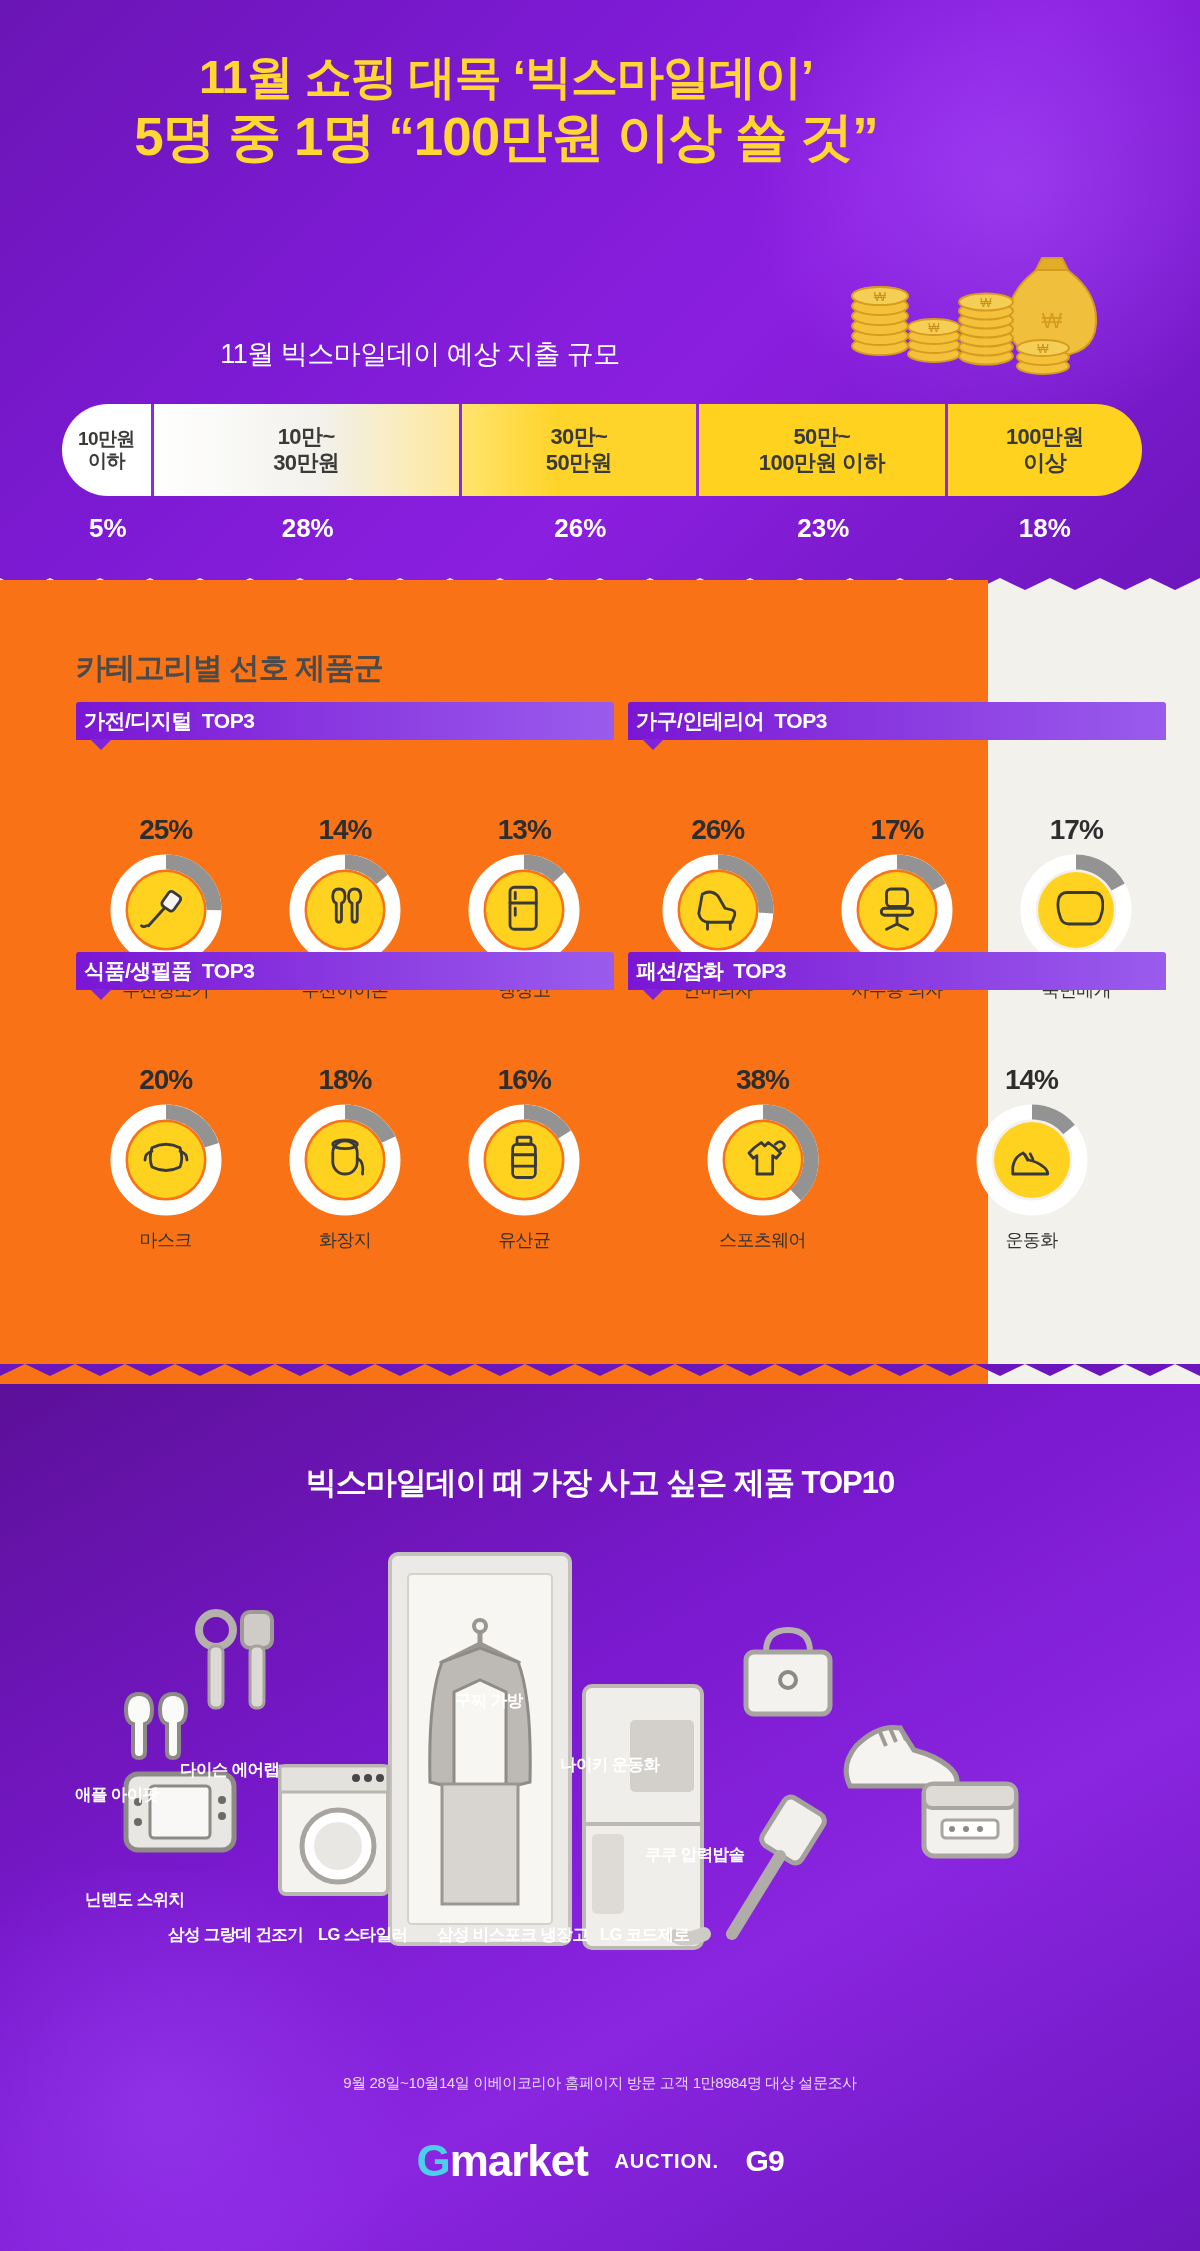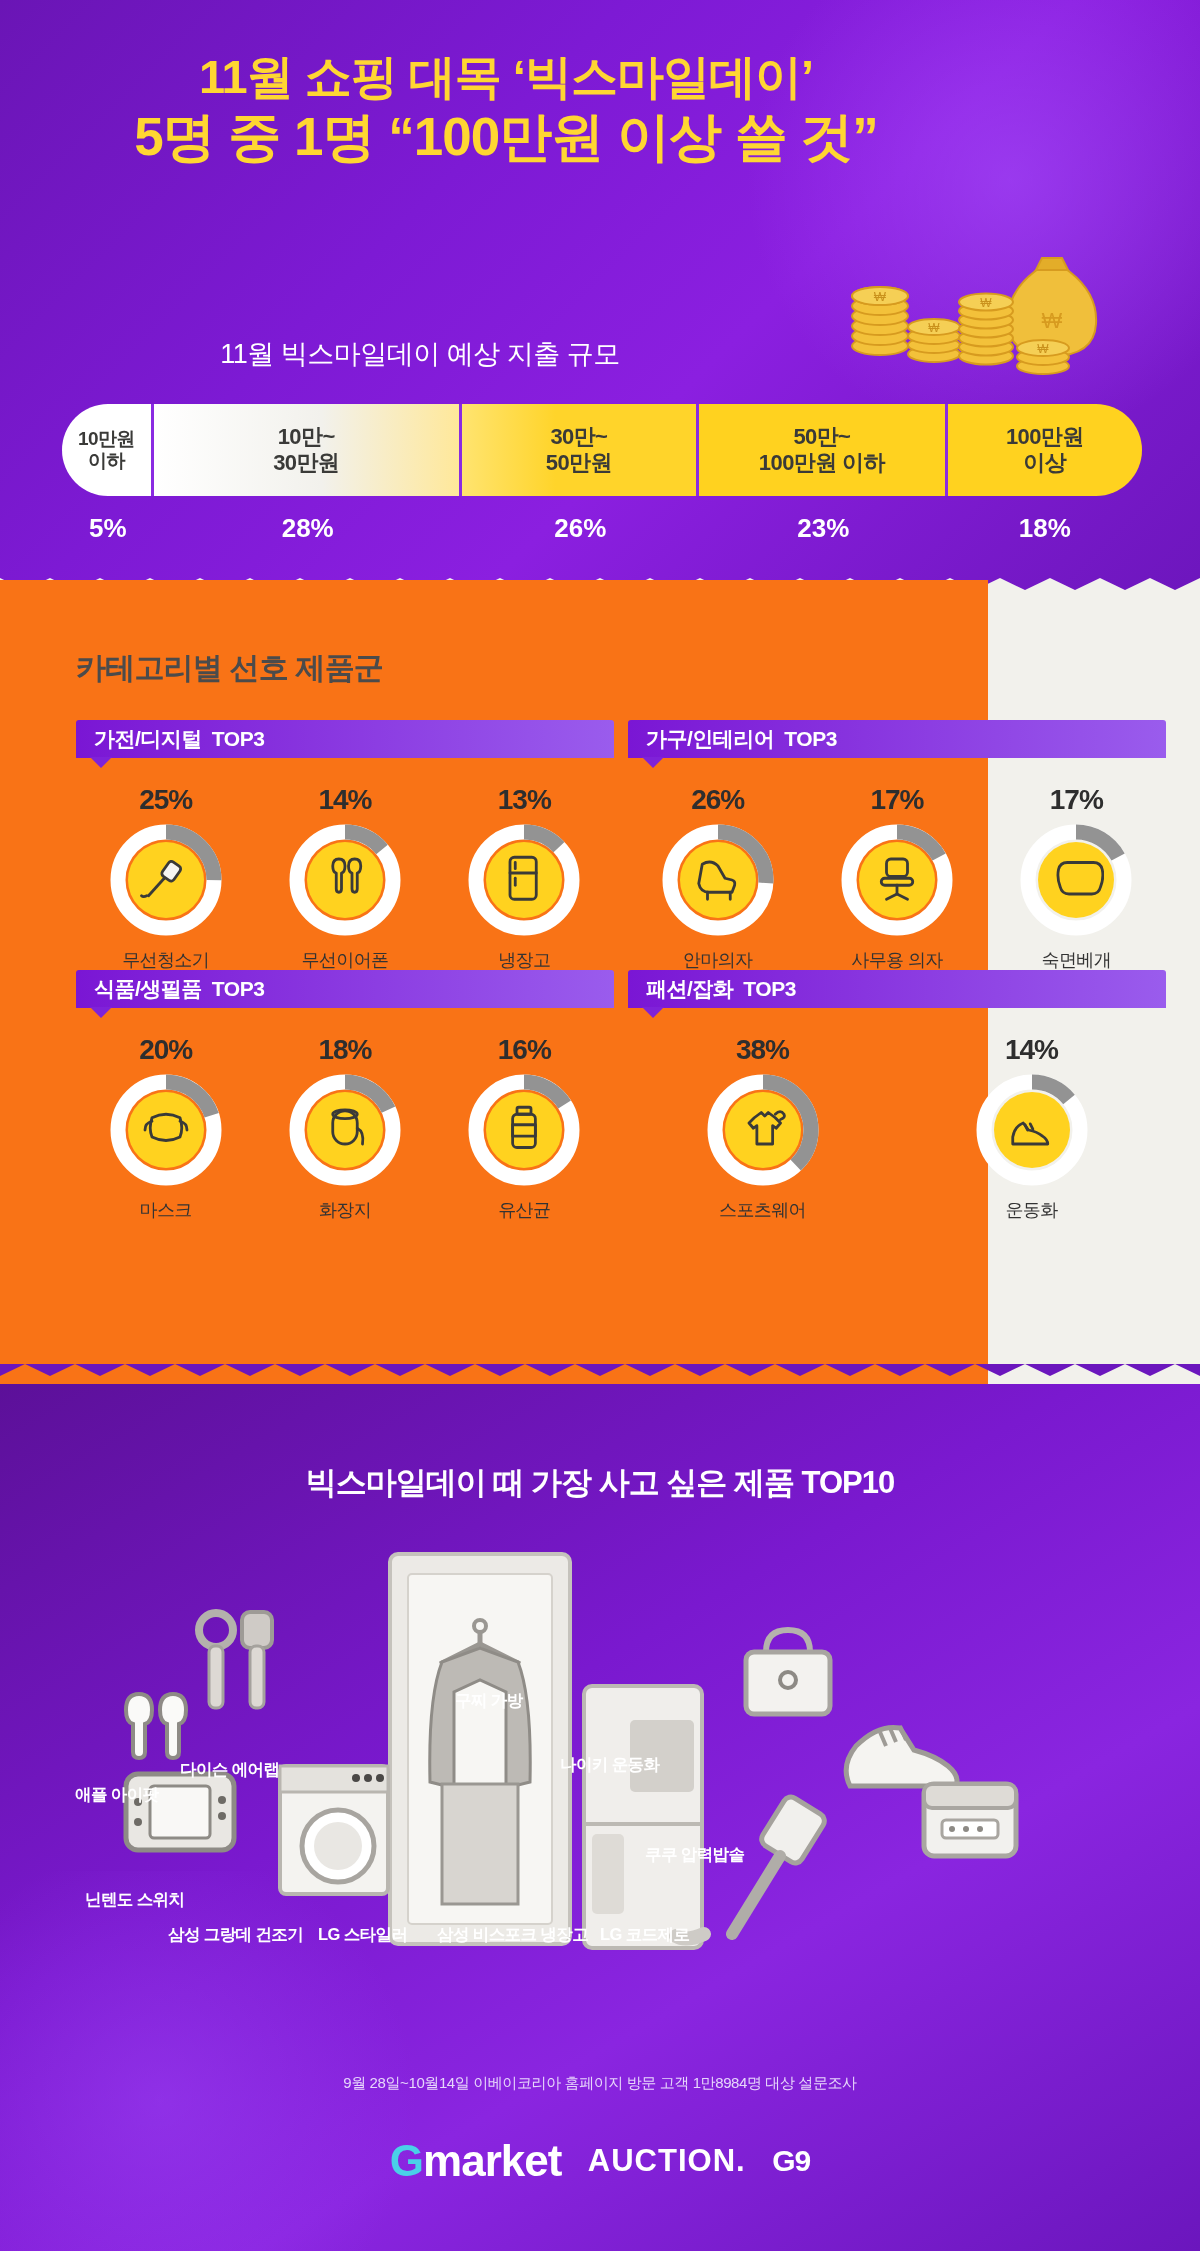--- a/index.html
+++ b/index.html
@@ -60,34 +60,34 @@
     position:absolute; left:0; top:580px; width:988px; height:804px;
     background:#f97316;
   }
   .cats-title{
     position:absolute; left:76px; top:68px;
     font-size:30px; font-weight:bold; color:#4b4b4b; letter-spacing:-.8px;
   }
 
   .catbox{ position:absolute; width:538px; }
   .cathead{
-    height:38px; display:flex; align-items:center; padding-left:18px;
+    height:38px; display:flex; align-items:center; padding-left:8px;
     font-size:21px; font-weight:bold; color:#fff; letter-spacing:-.5px;
     background:linear-gradient(90deg,#7a16d4,#9a5ced);
-    border-radius:3px 3px 0 0; position:relative;margin-top:18px;
+    border-radius:3px 3px 0 0; position:relative;
   }
   .cathead::after{
     content:""; position:absolute; left:14px; bottom:-10px;
     border-left:11px solid transparent; border-right:11px solid transparent;
     border-top:11px solid #7f22d8;
   }
   .cathead .strong{ font-weight:bold; }
   .cathead .top3{ margin-left:10px; font-weight:bold; }
 
-  .items{ display:flex; justify-content:space-around; padding-top:26px; }
+  .items{ display:flex; justify-content:space-around; padding-top:26px;margin-top:48px; }
   .item{ width:170px; text-align:center; }
   .item .pct{ font-size:28px; font-weight:bold; color:#2e2e2e; margin-bottom:8px; letter-spacing:-1px;}
   .item .ring{ width:112px; height:112px; margin:0 auto; position:relative; }
   .item .lbl{ margin-top:12px; font-size:18px; color:#333; letter-spacing:-.6px; }
 
   
   #top10{
     position:absolute; left:0; top:1384px; width:1200px; height:867px;
     background:linear-gradient(150deg,#5c1099 0%,#7a19cf 40%,#8a25e0 65%,#6b16bd 100%);
     overflow:hidden;
@@ -107,21 +107,21 @@
   .prodlabel{
     position:absolute; color:#ffffff; font-size:16.5px; font-weight:bold;
     letter-spacing:-.6px; white-space:nowrap; text-align:center;
   }
 
   
   #brands{ position:absolute; left:0; top:752px; width:1200px; text-align:center; }
   .brand{ display:inline-block; vertical-align:middle; color:#fff; font-weight:bold; }
   .b-g{ font-size:44px; letter-spacing:-1px; }
   .b-g .g{ color:#4ad0e8; }
-  .b-a{ font-size:31px; letter-spacing:1px; margin:0 22px; }
+  .b-a{ font-size:20px; letter-spacing:1px; margin:0 22px; }
   .b-9{ font-size:30px; letter-spacing:-1px; }
 </style>
 </head>
 <body>
 
 <div id="hero">
   <div class="glow"></div>
 
   <div class="hero-title">
     <span class="l1">11월 쇼핑 대목 ‘빅스마일데이’</span>

